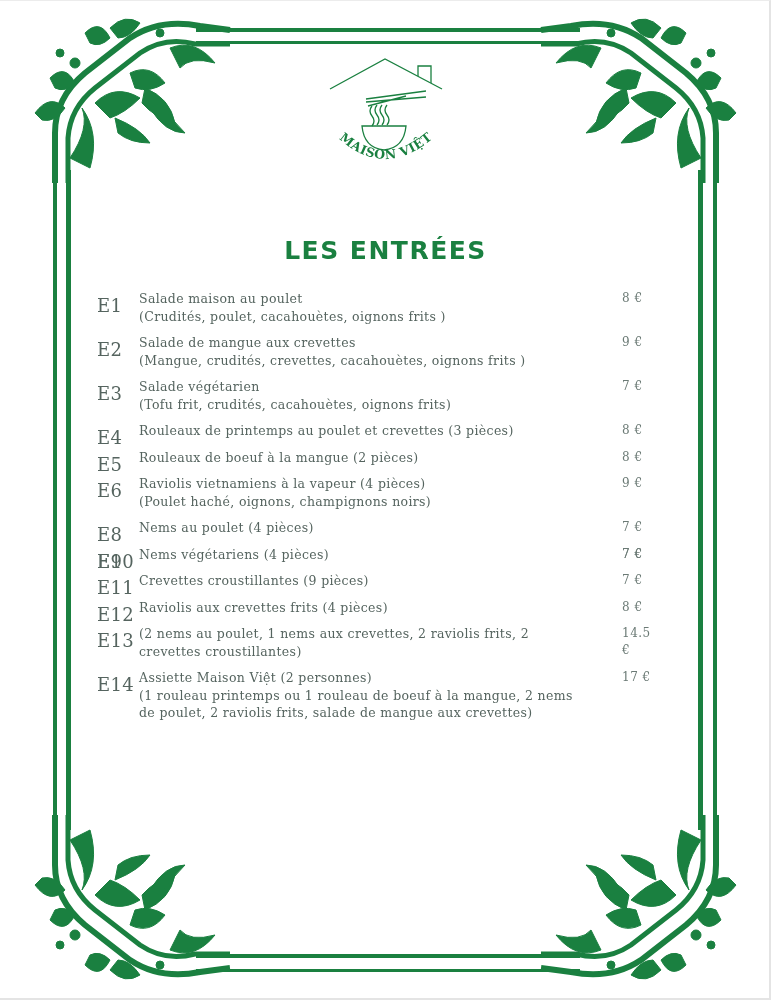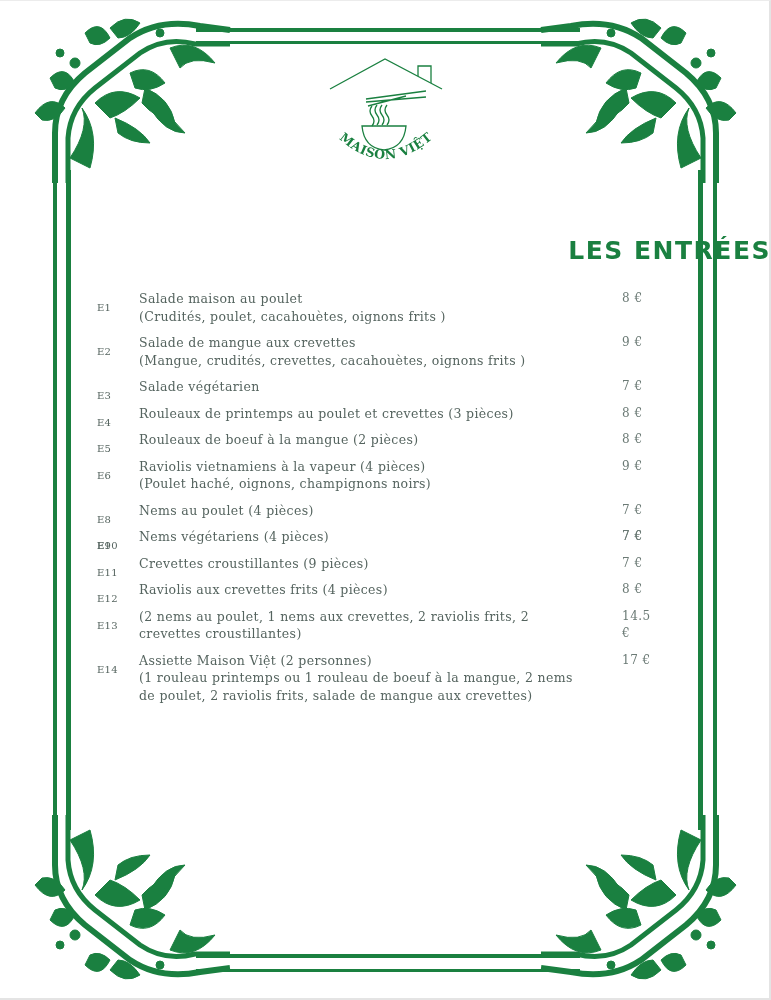--- a/index.html
+++ b/index.html
@@ -11,29 +11,29 @@
   .page-edge {
     position: absolute; left: 0; top: 0; width: 769px; height: 997px;
     border-right: 2px solid #e4e4e4; border-bottom: 3px solid #e4e4e4;
     border-top: 1px solid #ececec;
     pointer-events: none;
   }
   .frame-line { position: absolute; background: #1a8040; }
   svg.ornament { position: absolute; }
   .logo { position: absolute; left: 326px; top: 56px; width: 120px; height: 120px; }
   .title {
-    position: absolute; left: 0; width: 771px; top: 236px; text-align: right;
+    position: absolute; left: 0; width: 771px; top: 236px; text-align: center;
     font-family: "DejaVu Sans", sans-serif; font-weight: bold; font-size: 25px;
     letter-spacing: 1.5px; color: #1a8040;
   }
   .menu { position: absolute; left: 97px; top: 290px; width: 560px; }
   .item { position: relative; margin-bottom: 9px; }
   .item .code {
-    position: absolute; left: 0; top: 12px; width: 32px;
-    font-size: 10px; color: #55645f; letter-spacing: 0.3px;
+    position: absolute; left: 0; top: 5px; width: 32px;
+    font-size: 18px; color: #55645f; letter-spacing: 0.3px;
   }
   .item .text {
     margin-left: 42px; width: 455px;
     font-size: 12.5px; line-height: 17.5px; color: #55645f; letter-spacing: 0.35px;
   }
   .item .price {
     position: absolute; left: 525px; top: 0; width: 34px;
     font-size: 12px; line-height: 17px; color: #6b7a75; letter-spacing: 0.5px;
   }
   .item .desc { display: block; }
@@ -157,21 +157,21 @@
     <div class="text"><span>Salade maison au poulet</span><span class="desc">(Crudités, poulet, cacahouètes, oignons frits )</span></div>
     <span class="price">8 €</span>
   </div>
   <div class="item">
     <span class="code">E2</span>
     <div class="text"><span>Salade de mangue aux crevettes</span><span class="desc">(Mangue, crudités, crevettes, cacahouètes, oignons frits )</span></div>
     <span class="price">9 €</span>
   </div>
   <div class="item">
     <span class="code">E3</span>
-    <div class="text"><span>Salade végétarien</span></div>
+    <div class="text"><span>Salade végétarien</span><span class="desc">(Tofu frit, crudités, cacahouètes, oignons frits)</span></div>
     <span class="price">7 €</span>
   </div>
   <div class="item">
     <span class="code">E4</span>
     <div class="text"><span>Rouleaux de printemps au poulet et crevettes (3 pièces)</span></div>
     <span class="price">8 €</span>
   </div>
   <div class="item">
     <span class="code">E5</span>
     <div class="text"><span>Rouleaux de boeuf à la mangue (2 pièces)</span></div>

